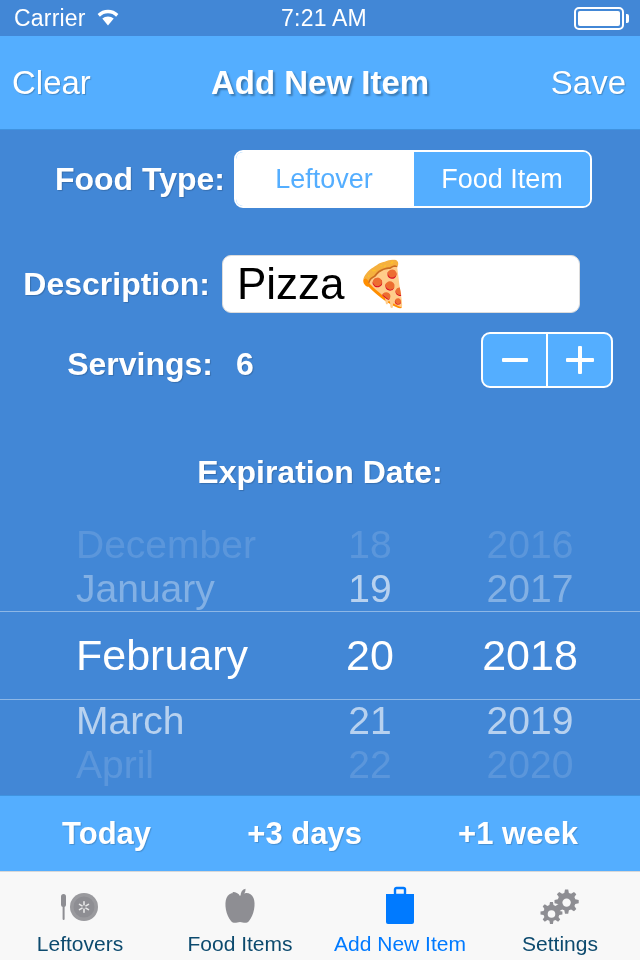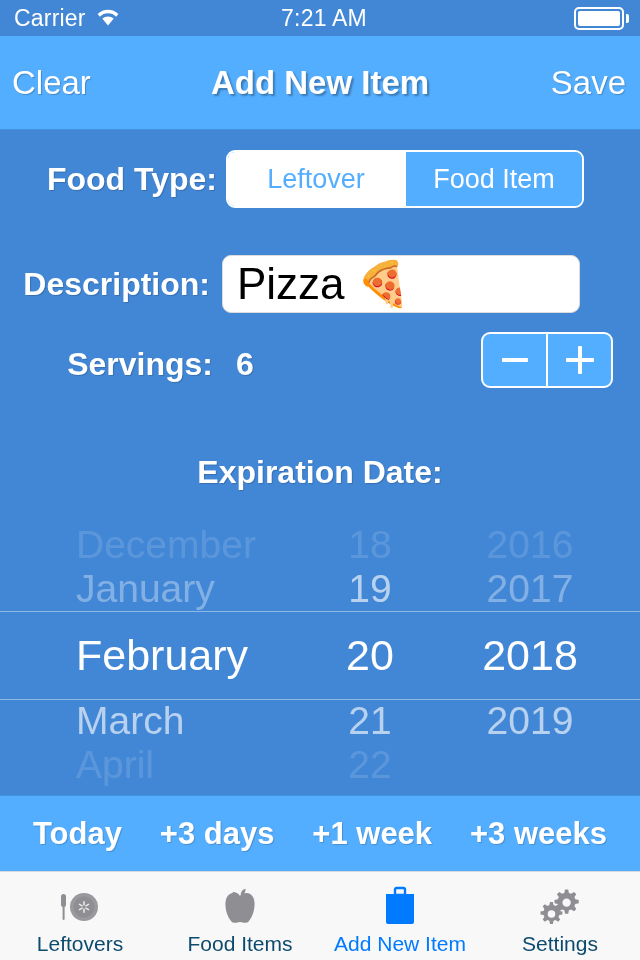--- a/index.html
+++ b/index.html
@@ -52,21 +52,21 @@
   
   .content { flex:1 1 auto; background:#4287d6; position:relative; display:flex; flex-direction:column; }
 
   .form-row { display:flex; align-items:center; }
   .field-label {
     color:#ffffff; font-size:32px; font-weight:bold;
     text-align:right; text-shadow:1px 1px 1px rgba(0,0,0,0.18);
   }
 
   
-  .row-foodtype { height:82px; margin-top:8px; padding-left:4px; }
+  .row-foodtype { height:82px; margin-top:8px; padding-left:12px; }
   .row-foodtype .field-label { width:222px; padding-right:9px; }
   .segmented {
     width:358px; height:58px; border:2px solid #ffffff; border-radius:9px;
     display:flex; overflow:hidden; background:#54aeff;
   }
   .seg {
     flex:1; display:flex; align-items:center; justify-content:center;
     font-size:27px; cursor:pointer; font-family:inherit; border:none; background:none;
   }
   .seg.on  { background:#ffffff; color:#54aeff; }
@@ -239,29 +239,29 @@
         <div class="pick-cell selected">20</div>
         <div class="pick-cell d1">21</div>
         <div class="pick-cell d3">22</div>
       </div>
 
       <div class="pick-col years">
         <div class="pick-cell d3">2016</div>
         <div class="pick-cell d2">2017</div>
         <div class="pick-cell selected">2018</div>
         <div class="pick-cell d1">2019</div>
+        <div class="pick-cell d3">2020</div>
       </div>
     </div>
   </div>
 
   <div class="quickbar">
     <button class="quick-btn">Today</button>
     <button class="quick-btn">+3 days</button>
     <button class="quick-btn">+1 week</button>
-    <button class="quick-btn">+3 weeks</button>
   </div>
 
   <div class="tabbar">
 
     <div class="tab">
       <span class="tab-icon">
         <svg width="44" height="34" viewBox="0 0 44 34">
           <rect x="3" y="4" width="5" height="13" rx="2.5" fill="#8e8e93"></rect>
           <rect x="4.6" y="13" width="2" height="17" rx="1" fill="#8e8e93"></rect>
           <circle cx="26" cy="17" r="14" fill="#9a9a9e"></circle>

